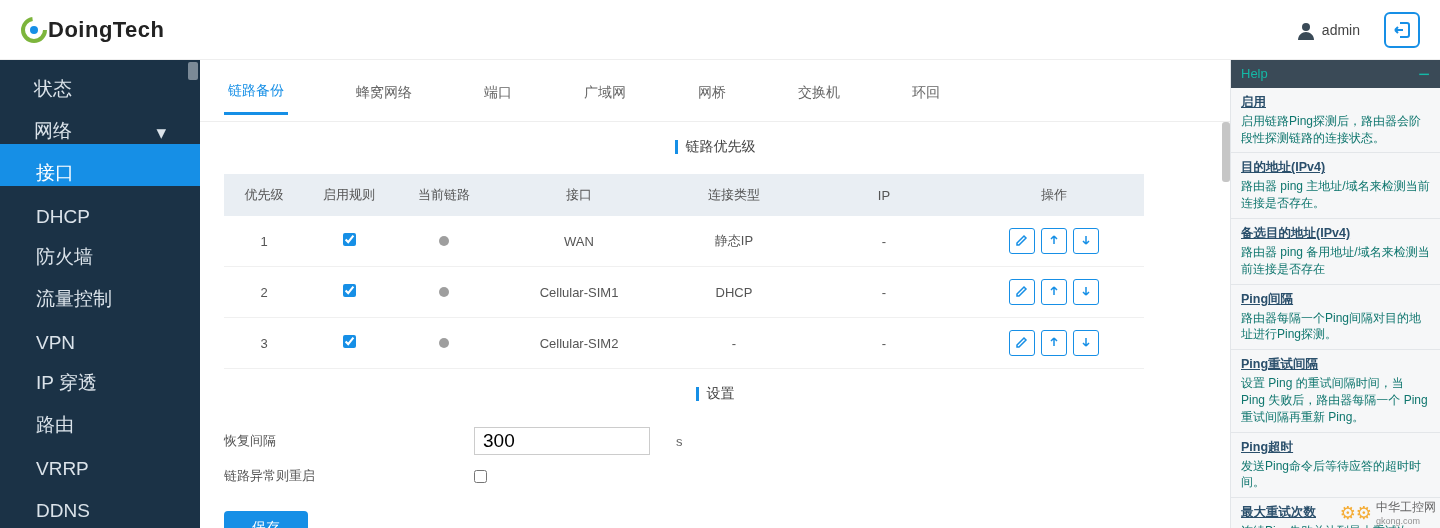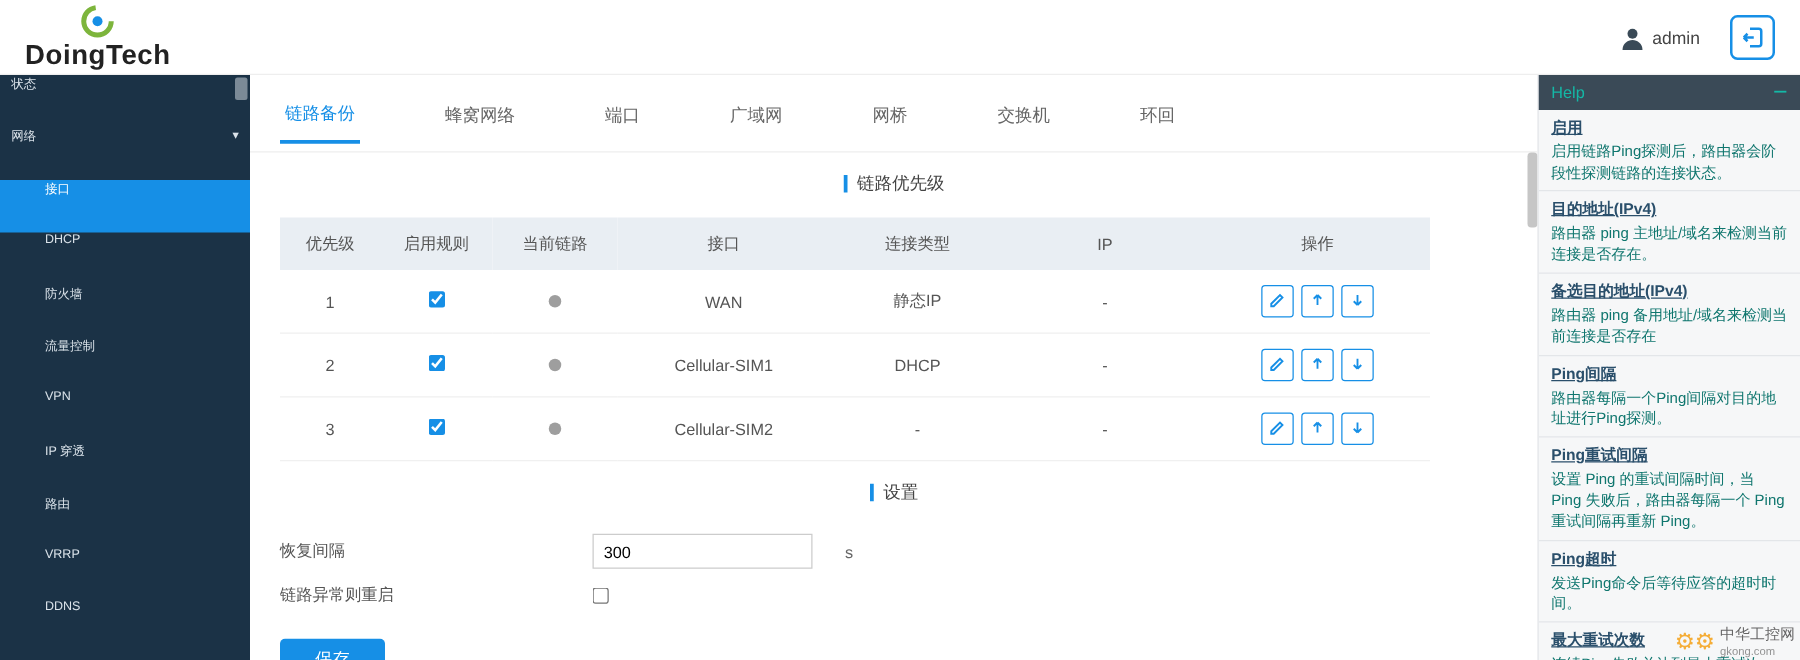--- a/index.html
+++ b/index.html
@@ -1,29 +1,29 @@
 <!DOCTYPE html>
 <html><head>
 <meta charset="utf-8">
 <style>
 * { box-sizing: border-box; margin: 0; padding: 0; }
 body { font-family: Arial, "Microsoft YaHei", sans-serif; font-size: 14px; color: #333; background: #fff; overflow: hidden; }
 .app { display: flex; flex-direction: column; width: 1440px; height: 528px; }
 
 .header { height: 60px; display: flex; align-items: center; justify-content: space-between; padding: 0 20px; border-bottom: 1px solid #eee; }
-.logo { display: flex; align-items: center; gap: 0; flex-direction: column; }
+.logo { display: flex; align-items: center; gap: 0; }
 .logo-text { font-size: 22px; font-weight: 700; color: #222; letter-spacing: 0.5px; }
 .header-right { display: flex; align-items: center; gap: 24px; }
 .user-area { display: flex; align-items: center; gap: 6px; color: #444; }
 .logout-btn { width: 36px; height: 36px; border: 2px solid #168fe6; border-radius: 6px; display: flex; align-items: center; justify-content: center; color: #168fe6; }
 
 .body-row { display: flex; flex: 1; min-height: 0; }
 
 .sidebar { width: 200px; background: #1b3246; color: #dbe3ea; position: relative; }
-.sidebar-item { height: 42px; display: flex; align-items: flex-start; padding: 0 9px; cursor: pointer; font-size: 10px; position: relative; }
+.sidebar-item { height: 42px; display: flex; align-items: flex-end; padding: 0 34px; cursor: pointer; font-size: 19px; position: relative; }
 .sidebar-group { justify-content: space-between; }
 .sidebar-sub { padding-left: 36px; }
 .sidebar-item.active { background: #168fe6; color: #fff; }
 .sidebar-scroll-hint { position: absolute; top: 2px; right: 2px; width: 10px; height: 18px; background: #7b8a97; border-radius: 2px; }
 
 .main { flex: 1; display: flex; min-width: 0; }
 
 .content { flex: 1; padding: 0; overflow: hidden; position: relative; }
 .content-scroll-hint { position: absolute; top: 62px; right: 0; width: 8px; height: 60px; background: #c6c6c6; border-radius: 3px; }
 
@@ -38,21 +38,21 @@
 .table { width: 920px; border-collapse: collapse; margin-left: 24px; }
 .table th { background: #e9eef3; font-weight: 400; color: #555; padding: 12px 8px; font-size: 13px; }
 .table td { padding: 12px 8px; text-align: center; border-bottom: 1px solid #f0f0f0; font-size: 13px; color: #555; }
 .status-dot { width: 10px; height: 10px; border-radius: 50%; background: #9e9e9e; display: inline-block; }
 .chk { accent-color: #168fe6; }
 .actions { display: flex; gap: 6px; justify-content: center; }
 .icon-btn { width: 26px; height: 26px; border: 1.5px solid #168fe6; border-radius: 3px; display: flex; align-items: center; justify-content: center; color: #168fe6; cursor: pointer; }
 
 .form-row { display: flex; align-items: center; padding: 6px 24px; gap: 18px; }
 .form-label { width: 232px; color: #555; font-size: 13px; }
-.form-input { width: 176px; height: 28px; border: 1px solid #ccc; padding: 0 8px; font-size: 13px; }
+.form-input { width: 176px; height: 28px; border: 1px solid #ccc; padding: 0 8px; font-size: 19px; }
 .unit { margin-left: 8px; color: #666; font-size: 13px; }
 
 .save-btn { margin: 20px 24px; background: #168fe6; color: #fff; border: none; border-radius: 4px; padding: 8px 28px; font-size: 14px; cursor: pointer; }
 
 .help { width: 210px; background: #f6f7f8; border-left: 1px solid #e3e6e9; display: flex; flex-direction: column; font-size: 12px; }
 .help-header { background: #3a4a57; color: #14b8a6; height: 30px; display: flex; align-items: center; justify-content: space-between; padding: 0 10px; font-size: 13px; }
 .minus { font-size: 20px; line-height: 1; cursor: pointer; }
 .help-body { overflow: hidden; }
 .help-item { padding: 6px 10px; border-bottom: 1px solid #e3e6e9; }
 .help-title { color: #2a4f6b; font-weight: 600; margin-bottom: 2px; font-size: 12.5px; text-decoration: underline; }

